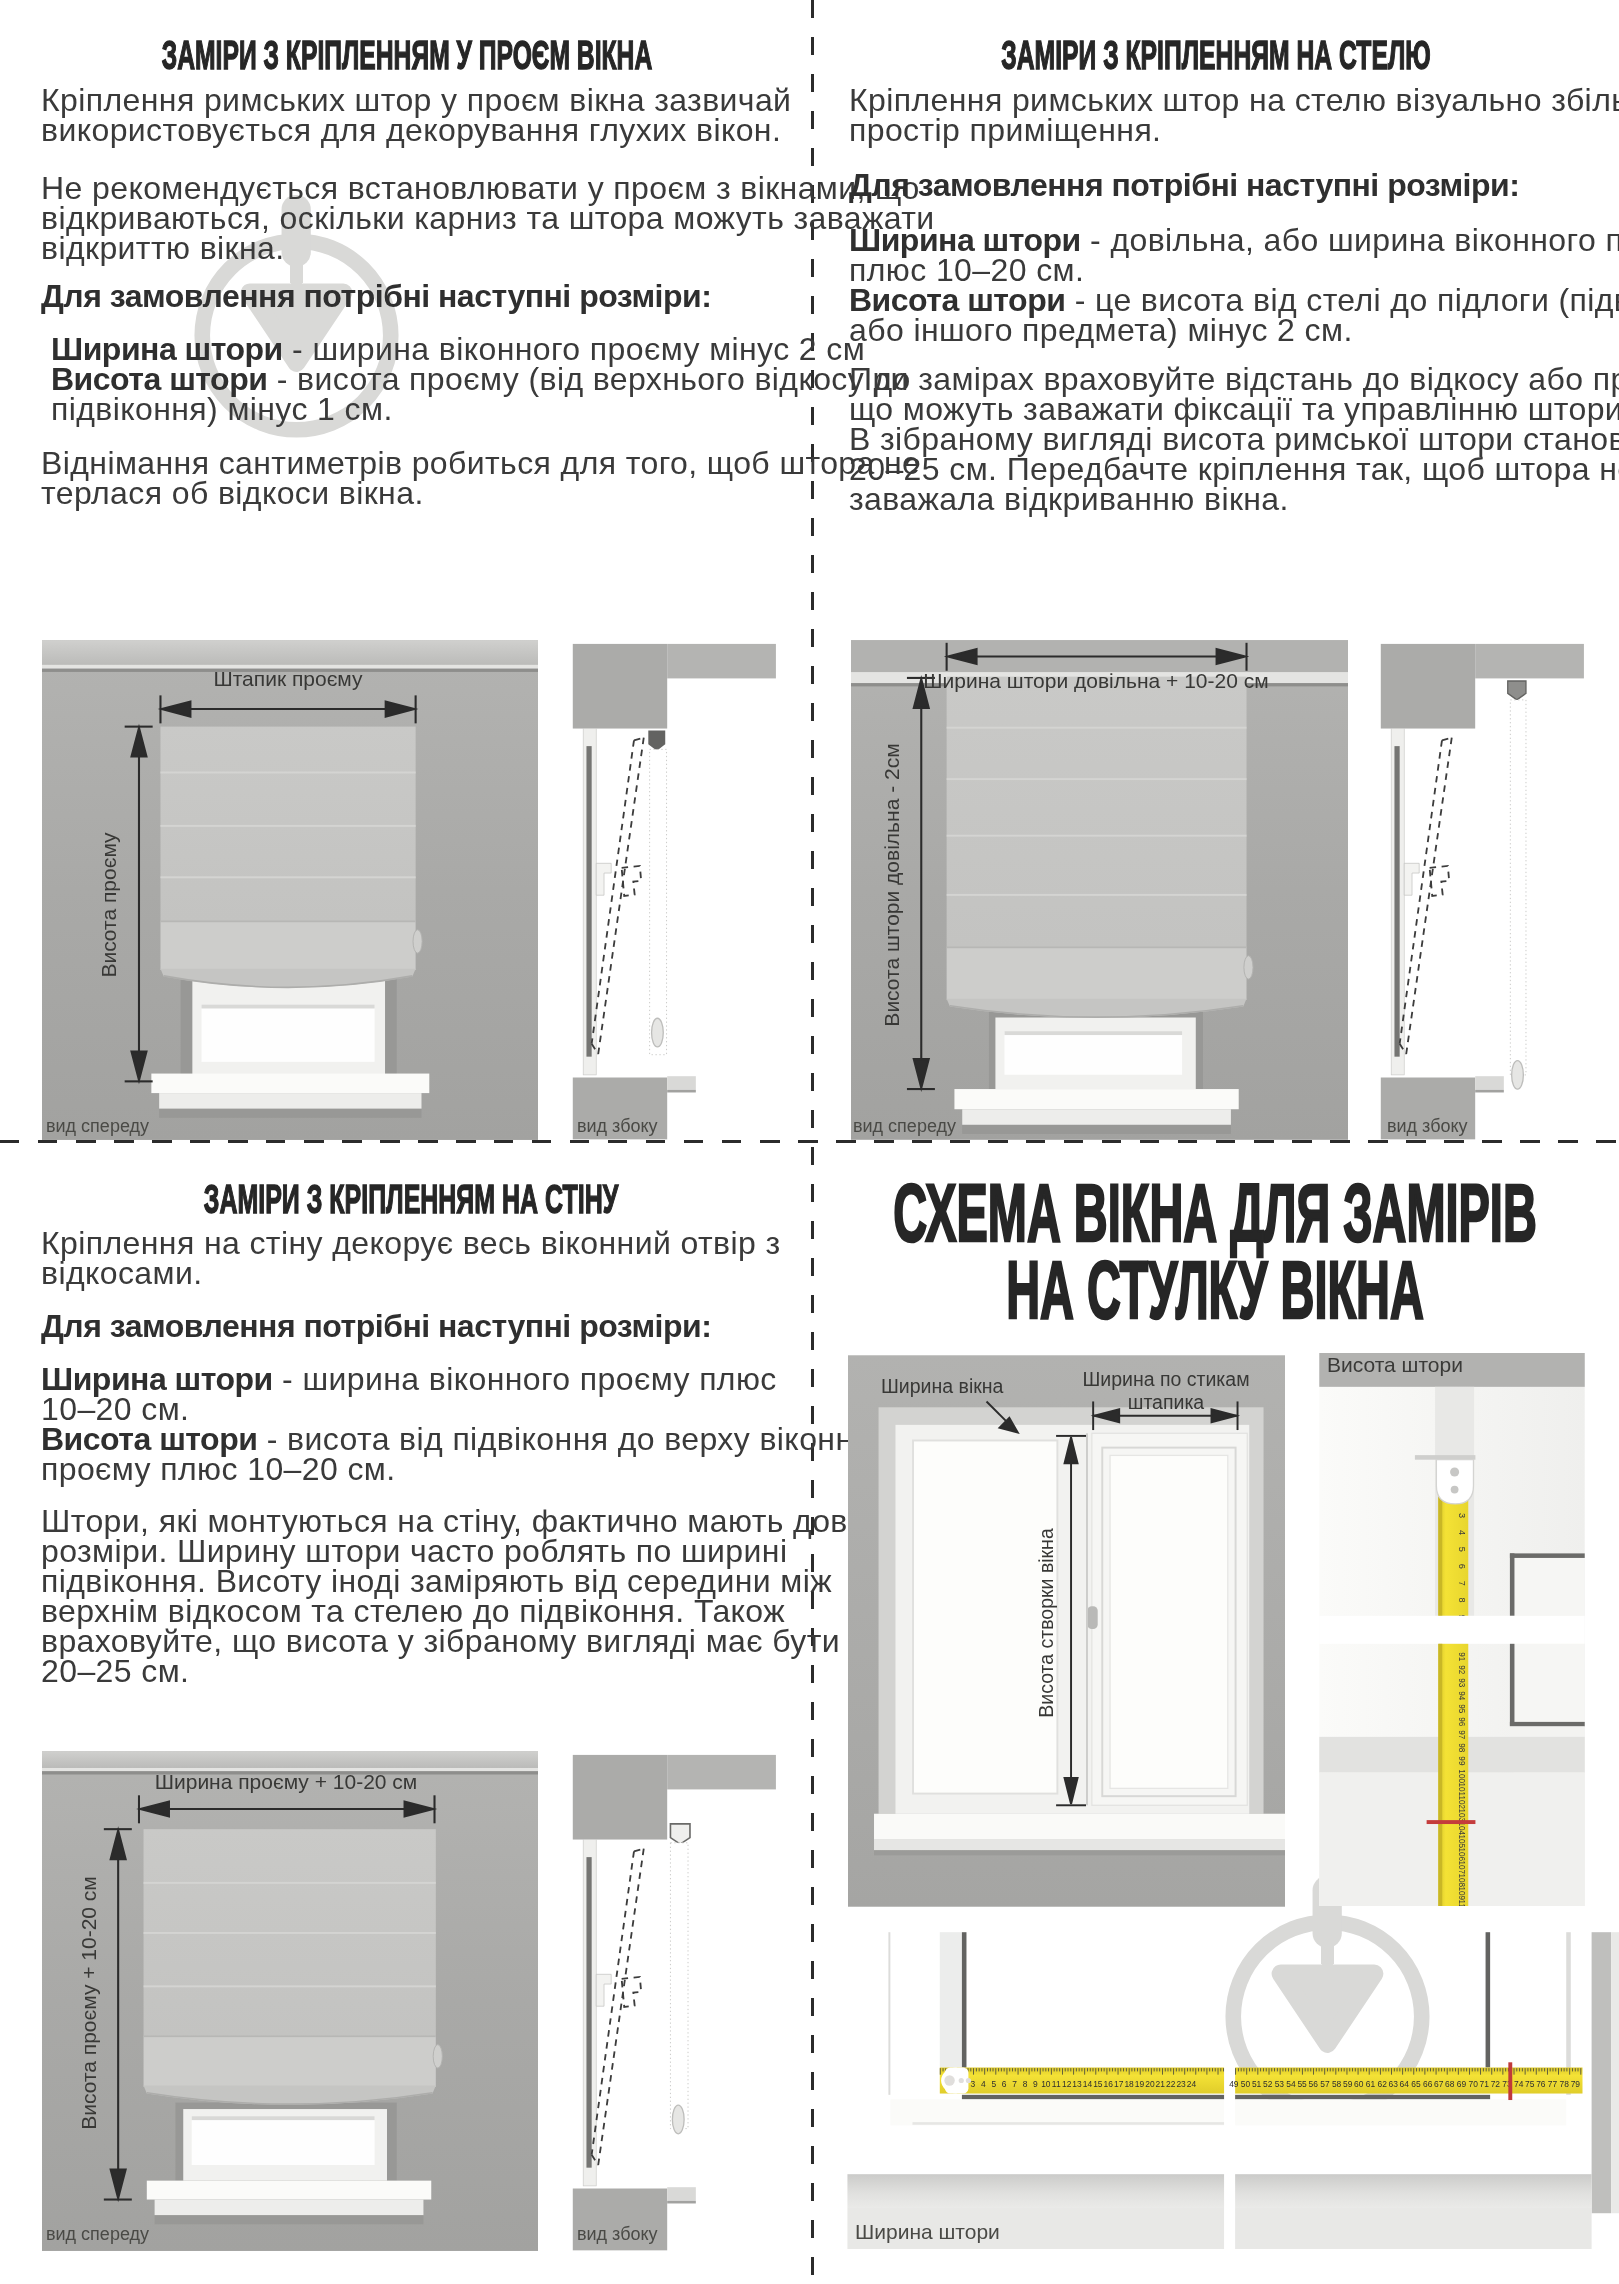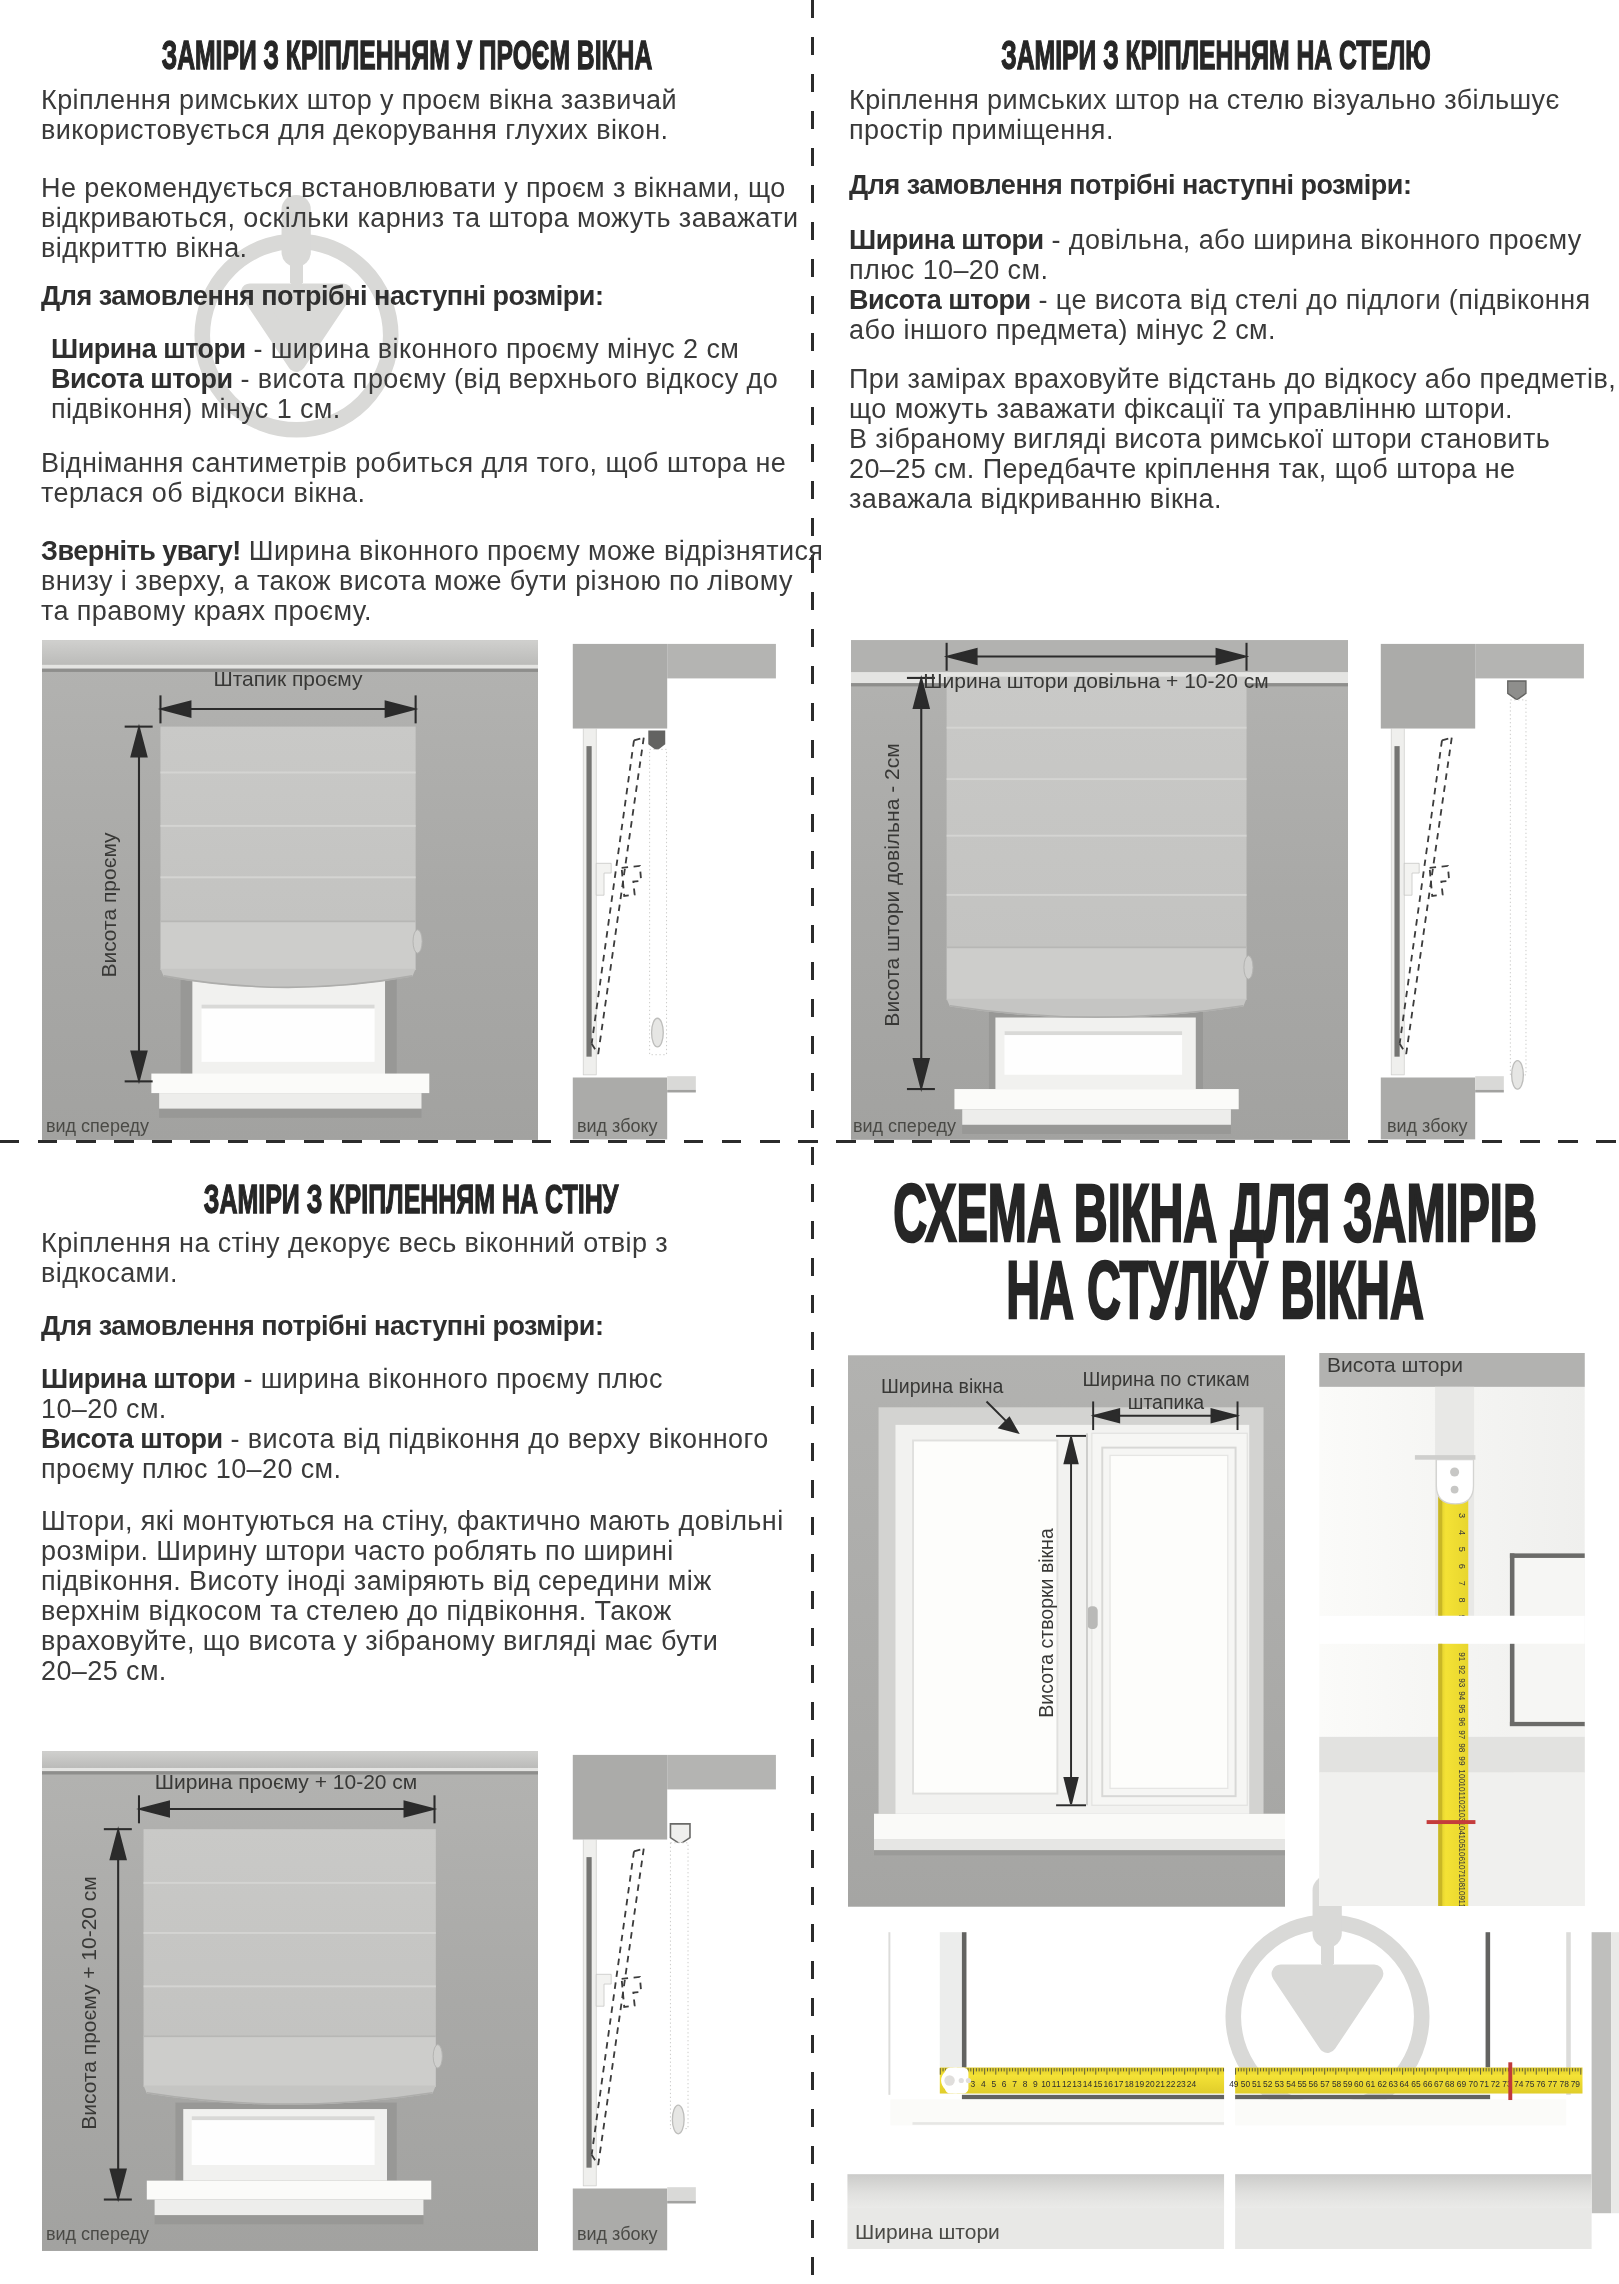--- a/index.html
+++ b/index.html
@@ -1,15 +1,15 @@
 <!DOCTYPE html>
 <html style="font-size:10.4px"><head><meta charset="utf-8"><style>
 html,body{margin:0;padding:0}
 #page{position:relative;width:1619px;height:2284px;background:#fff;font-family:"Liberation Sans",sans-serif;overflow:hidden}
-.t{position:absolute;color:#3a3a3a;font-size:27px;line-height:30px;letter-spacing:0.4px;white-space:nowrap}
+.t{position:absolute;color:#3a3a3a;font-size:32px;line-height:30px;letter-spacing:0.4px;white-space:nowrap}
 .t b{color:#2f2f2f;letter-spacing:-0.5px}
 .hd{position:absolute;font-weight:bold;color:#262626;font-size:41px;line-height:41px;white-space:nowrap;-webkit-text-stroke:1.4px #262626}
 .hd2{position:absolute;font-weight:bold;color:#262626;font-size:82px;line-height:82px;white-space:nowrap;-webkit-text-stroke:2.6px #262626}
 .lb{position:absolute;color:#383836;font-size:21px;line-height:23.4px;white-space:nowrap}
 .lbs{position:absolute;color:#383836;font-size:19.5px;line-height:23.4px;white-space:nowrap}
 .vid{position:absolute;color:#4a4a46;font-size:18px;line-height:22px;white-space:nowrap}
 .rot{transform:translate(-50%,-50%) rotate(-90deg);transform-origin:center}
 </style></head><body>
 <div id="page">
 
@@ -44,21 +44,20 @@
 <div class="t" style="left:41px;top:85px">Кріплення римських штор у проєм вікна зазвичай<br>використовується для декорування глухих вікон.</div>
 
 <div class="t" style="left:41px;top:173px">Не рекомендується встановлювати у проєм з вікнами, що<br>відкриваються, оскільки карниз та штора можуть заважати<br>відкриттю вікна.</div>
 
 <div class="t" style="left:41px;top:281px"><b>Для замовлення потрібні наступні розміри:</b></div>
 
 <div class="t" style="left:51px;top:334px"><b>Ширина штори</b> - ширина віконного проєму мінус 2 см<br><b>Висота штори</b> - висота проєму (від верхнього відкосу до<br>підвіконня) мінус 1 см.</div>
 
 <div class="t" style="left:41px;top:448px">Віднімання сантиметрів робиться для того, щоб штора не<br>терлася об відкоси вікна.</div>
 
-<div class="t" style="left:41px;top:536px"><b>Зверніть увагу!</b> Ширина віконного проєму може відрізнятися<br>внизу і зверху, а також висота може бути різною по лівому<br>та правому краях проєму.</div>
 
 <div class="t" style="left:849px;top:85px">Кріплення римських штор на стелю візуально збільшує<br>простір приміщення.</div>
 
 <div class="t" style="left:849px;top:170px"><b>Для замовлення потрібні наступні розміри:</b></div>
 
 <div class="t" style="left:849px;top:225px"><b>Ширина штори</b> - довільна, або ширина віконного проєму<br>плюс 10–20 см.<br><b>Висота штори</b> - це висота від стелі до підлоги (підвіконня<br>або іншого предмета) мінус 2 см.</div>
 
 <div class="t" style="left:849px;top:364px">При замірах враховуйте відстань до відкосу або предметів,<br>що можуть заважати фіксації та управлінню штори.<br>В зібраному вигляді висота римської штори становить<br>20–25 см. Передбачте кріплення так, щоб штора не<br>заважала відкриванню вікна.</div>
 
 <div class="t" style="left:41px;top:1228px">Кріплення на стіну декорує весь віконний отвір з<br>відкосами.</div>

